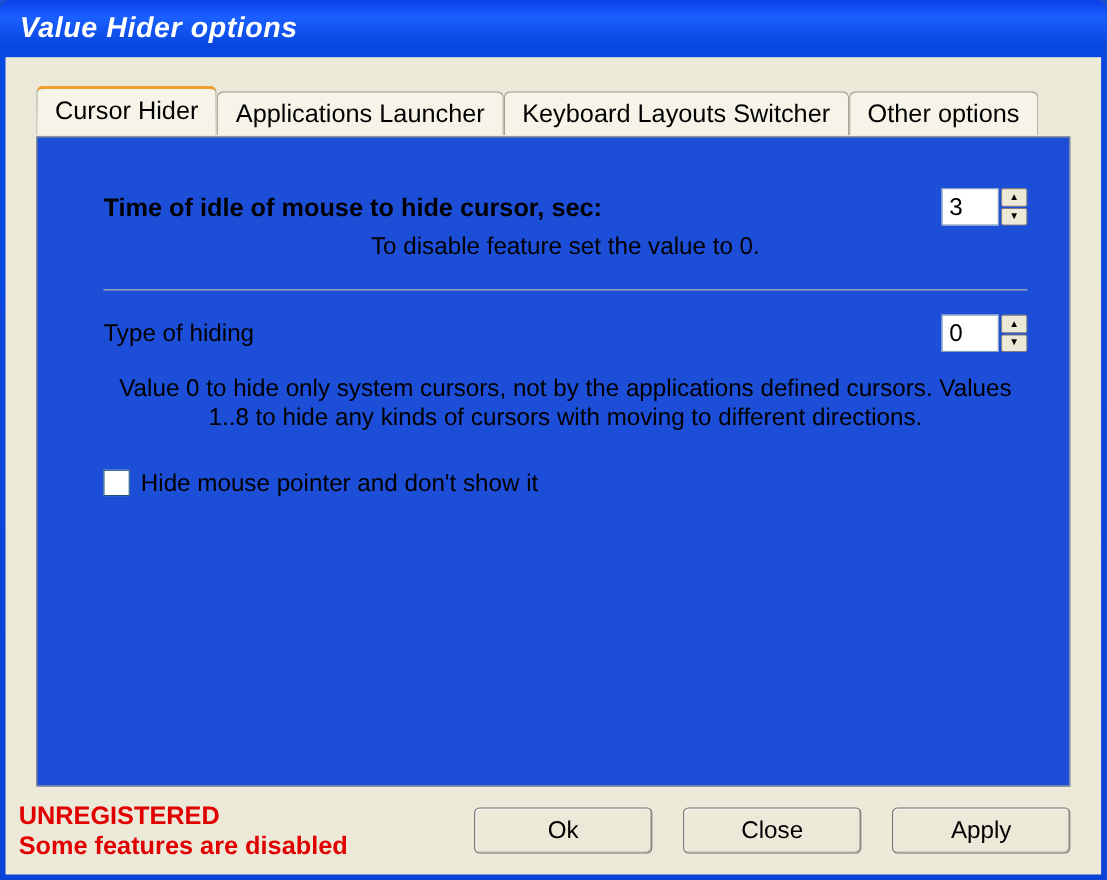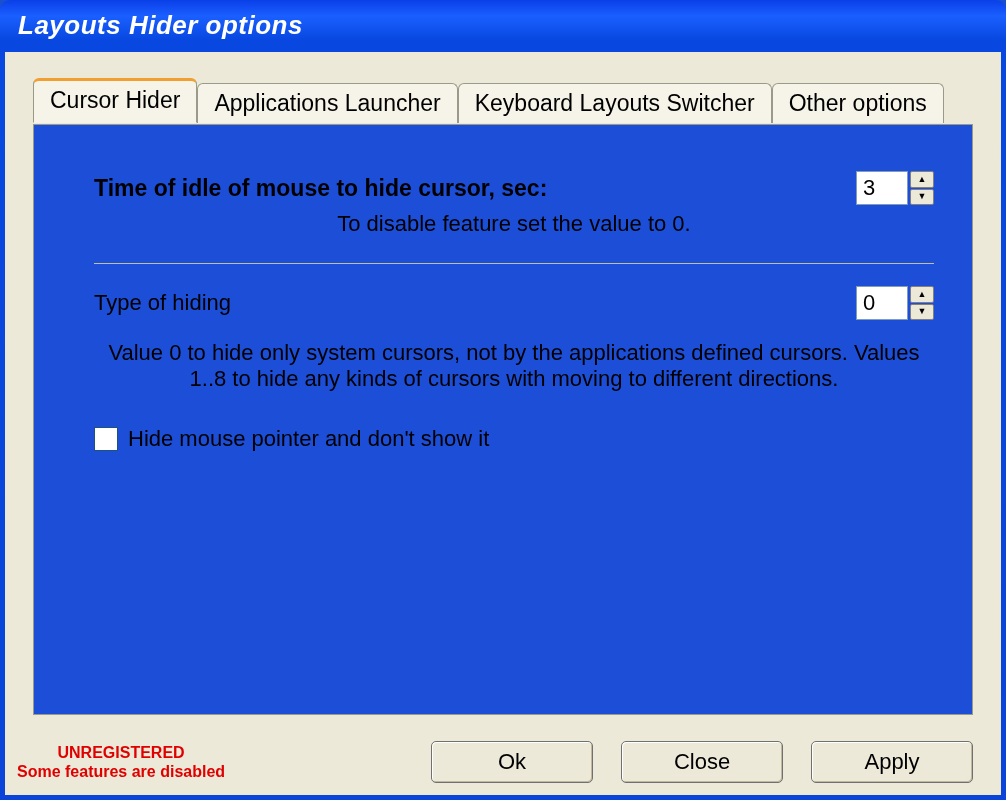--- a/index.html
+++ b/index.html
@@ -144,22 +144,22 @@
     left: 12px;
     right: 28px;
     bottom: 12px;
     display: flex;
     align-items: center;
     justify-content: space-between;
   }
   .unreg {
     color: #e00000;
     font-weight: bold;
-    font-size: 16px;
-    text-align: center;
+    font-size: 23px;
+    text-align: left;
     line-height: 1.2;
   }
   .buttons {
     display: flex;
     gap: 28px;
   }
   .btn {
     min-width: 162px;
     height: 42px;
     background: #ece9d8;
@@ -168,21 +168,21 @@
     font-size: 22px;
     font-family: inherit;
     cursor: pointer;
     box-shadow: inset 1px 1px 0 #fff, inset -1px -1px 0 #c0b8a0;
   }
 </style>
 </head>
 <body>
 
 <div class="window">
-  <div class="titlebar">Layouts Hider options</div>
+  <div class="titlebar">Value Hider options</div>
 
   <div class="client">
 
     <div class="tabstrip">
       <div class="tab active"><span>Cursor Hider</span></div>
       <div class="tab"><span>Applications Launcher</span></div>
       <div class="tab"><span>Keyboard Layouts Switcher</span></div>
       <div class="tab"><span>Other options</span></div>
     </div>
 

